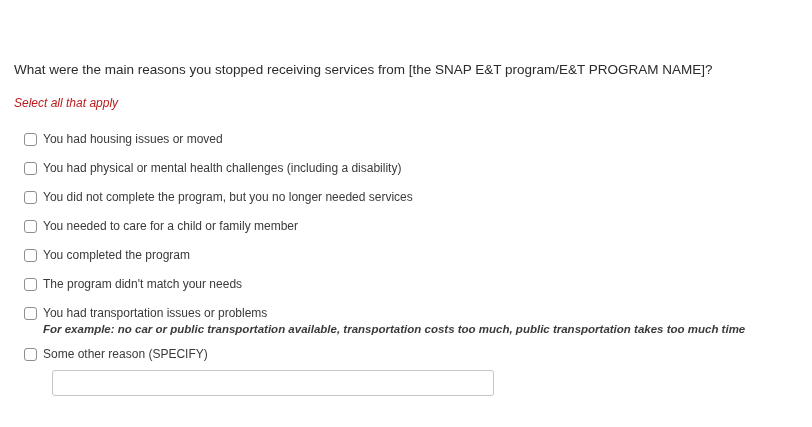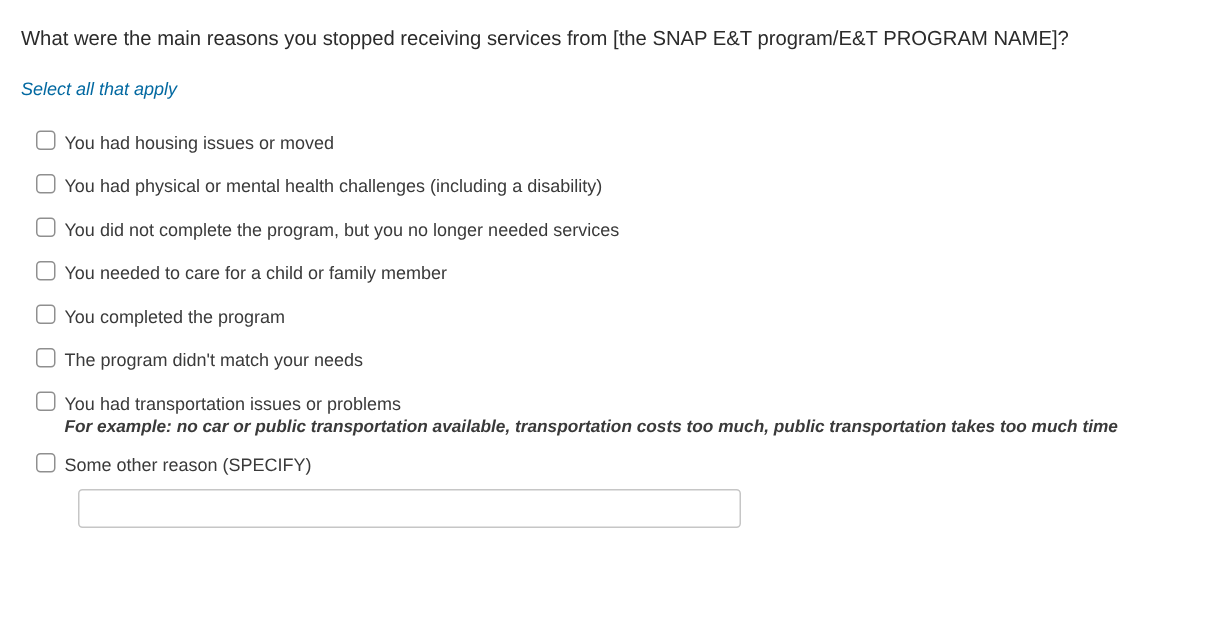--- a/index.html
+++ b/index.html
@@ -5,44 +5,46 @@
   * { box-sizing: border-box; margin: 0; padding: 0; }
   html, body {
     width: 812px;
     height: 427px;
     background: #ffffff;
     font-family: "Liberation Sans", sans-serif;
     overflow: hidden;
   }
   .survey-page {
     padding: 17px 14px 0 14px;
+    margin-top: 44px;
   }
   .q-title {
     font-size: 13.5px;
     line-height: 17px;
     color: #2b2b2b;
     font-weight: 400;
   }
   .q-instruction {
     margin-top: 18px;
     font-size: 12px;
     line-height: 15px;
     font-style: italic;
-    color: #0369a1;
+    color: #b91c1c;
   }
   .options {
     margin-top: 20px;
     list-style: none;
   }
   .option {
     margin-left: 10px;
     margin-bottom: 12px;
   }
   .option-row {
     display: flex;
+    align-items: center;
     height: 17px;
     cursor: pointer;
   }
   .checkbox {
     width: 13px;
     height: 13px;
     border: 1px solid #8f8f8f;
     border-radius: 3px;
     background: #ffffff;
     flex: 0 0 auto;

